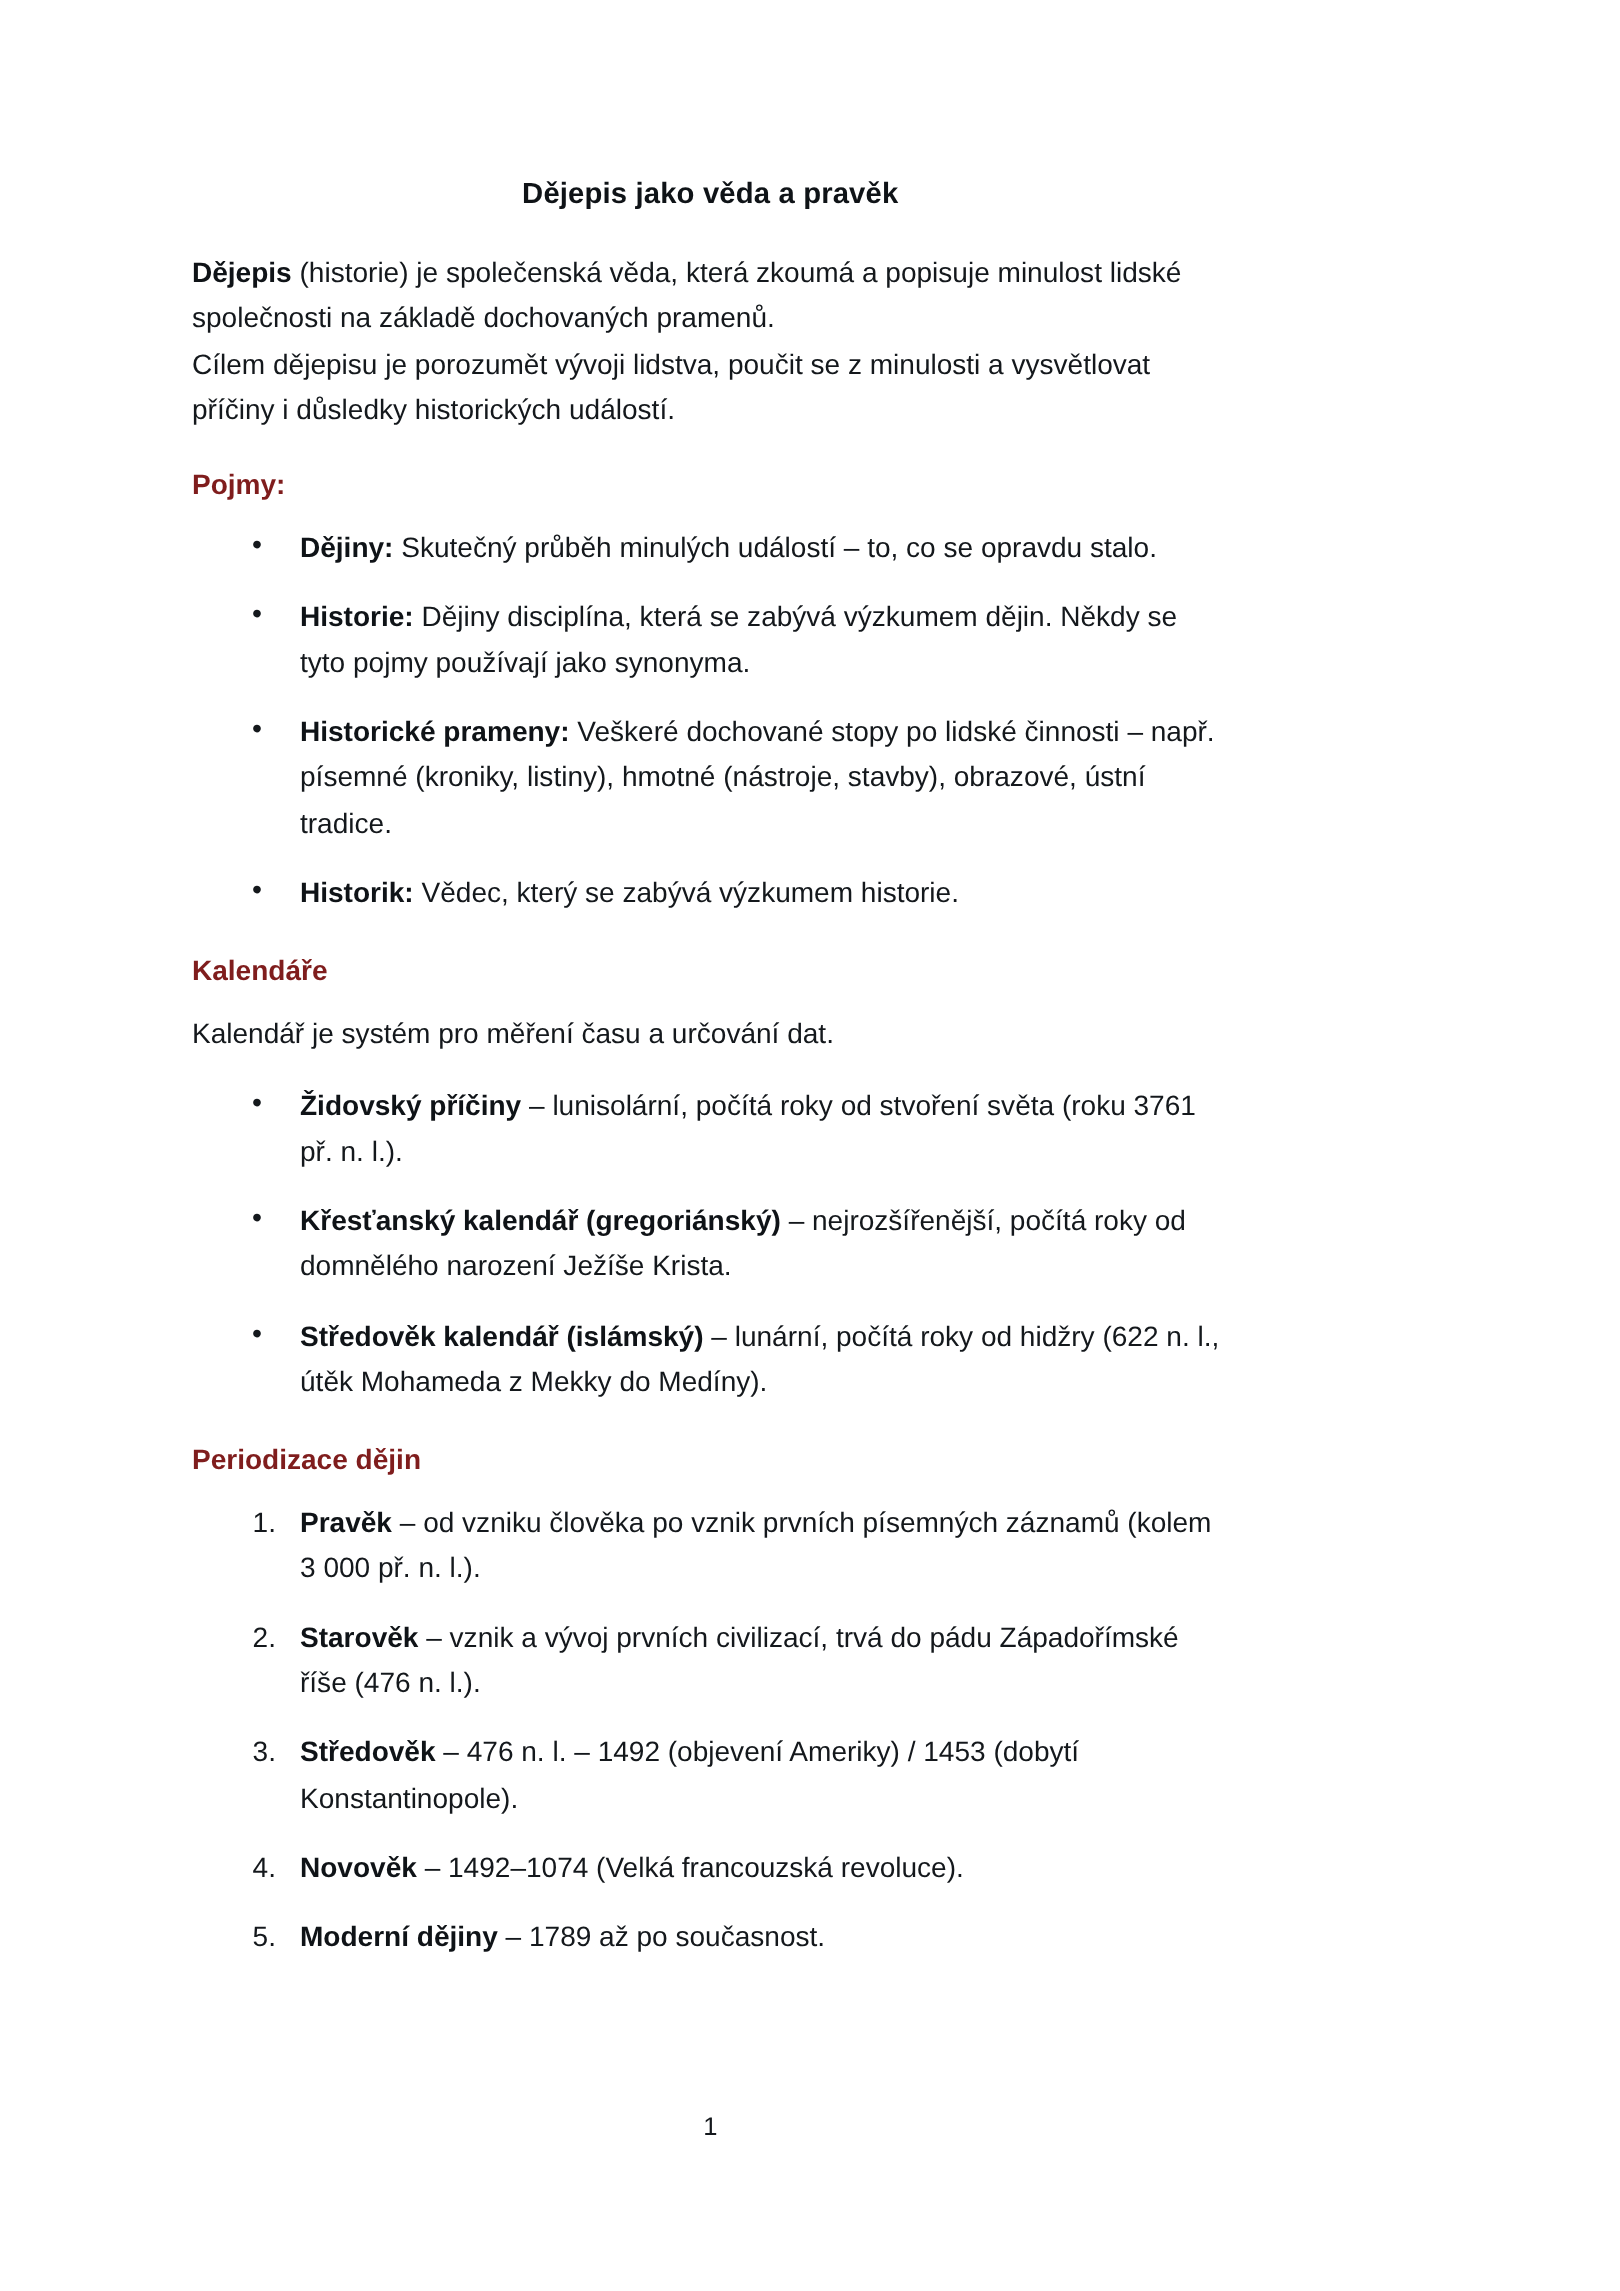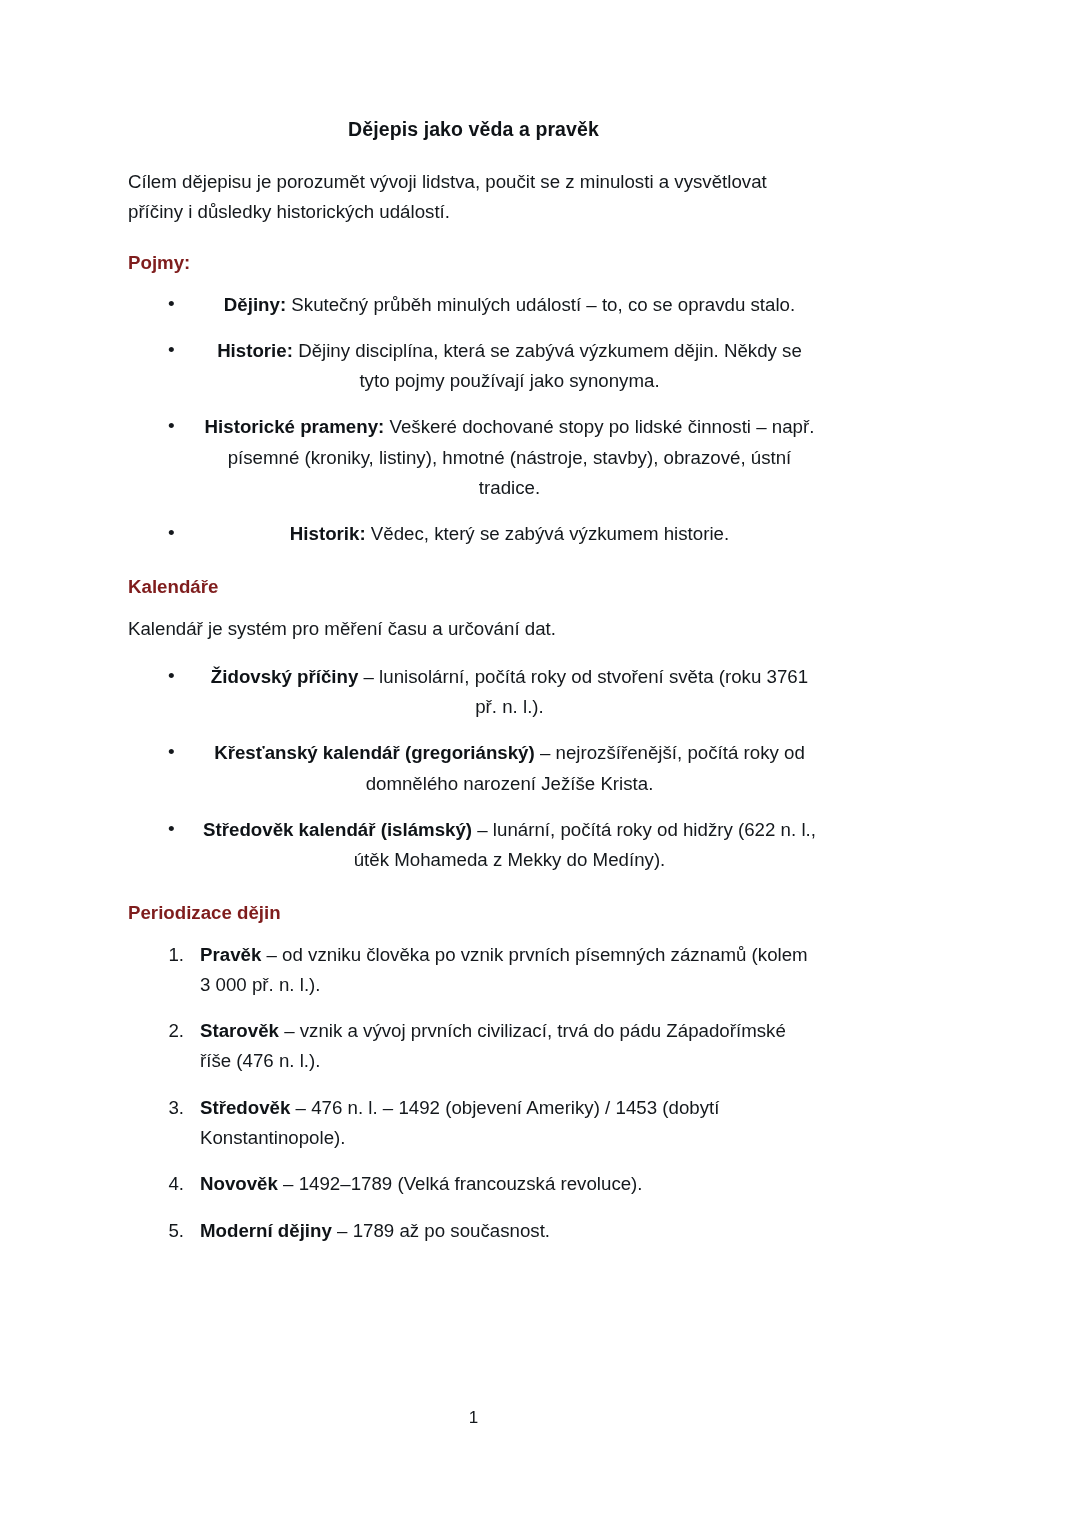--- a/index.html
+++ b/index.html
@@ -49,21 +49,20 @@
     margin: 22px 0 12px 0;
     color: #7f1d1d;
   }
   .section-head.first {
     margin-top: 20px;
   }
   ul.bullets {
     list-style: none;
     margin: 0 0 0 0;
     padding: 0;
-    text-align: center;
   }
   ul.bullets > li {
     position: relative;
     padding-left: 72px;
     font-size: 18.7px;
     line-height: 1.62;
     margin-bottom: 16px;
     color: #14181c;
   }
   ul.bullets > li::before {
@@ -117,20 +116,21 @@
   }
 </style>
 </head>
 <body>
 
 <div class="page">
 
   <h1 class="doc-title">Dějepis jako věda a pravěk</h1>
 
   <div class="intro-block">
+    <p class="para tight"><b>Dějepis</b><span> (historie) je společenská věda, která zkoumá a popisuje minulost lidské společnosti na základě dochovaných pramenů.</span></p>
     <p class="para">Cílem dějepisu je porozumět vývoji lidstva, poučit se z minulosti a vysvětlovat příčiny i důsledky historických událostí.</p>
   </div>
 
   <h2 class="section-head first">Pojmy:</h2>
   <ul class="bullets">
     <li><b>Dějiny:</b><span> Skutečný průběh minulých událostí – to, co se opravdu stalo.</span></li>
     <li><b>Historie:</b><span> Dějiny disciplína, která se zabývá výzkumem dějin. Někdy se tyto pojmy používají jako synonyma.</span></li>
     <li><b>Historické prameny:</b><span> Veškeré dochované stopy po lidské činnosti – např. písemné (kroniky, listiny), hmotné (nástroje, stavby), obrazové, ústní tradice.</span></li>
     <li><b>Historik:</b><span> Vědec, který se zabývá výzkumem historie.</span></li>
   </ul>
@@ -141,18 +141,18 @@
     <li><b>Židovský příčiny</b><span> – lunisolární, počítá roky od stvoření světa (roku 3761 př. n. l.).</span></li>
     <li><b>Křesťanský kalendář (gregoriánský)</b><span> – nejrozšířenější, počítá roky od domnělého narození Ježíše Krista.</span></li>
     <li><b>Středověk kalendář (islámský)</b><span> – lunární, počítá roky od hidžry (622 n. l., útěk Mohameda z Mekky do Medíny).</span></li>
   </ul>
 
   <h2 class="section-head">Periodizace dějin</h2>
   <ol class="numbers">
     <li><b>Pravěk</b><span> – od vzniku člověka po vznik prvních písemných záznamů (kolem 3 000 př. n. l.).</span></li>
     <li><b>Starověk</b><span> – vznik a vývoj prvních civilizací, trvá do pádu Západořímské říše (476 n. l.).</span></li>
     <li><b>Středověk</b><span> – 476 n. l. – 1492 (objevení Ameriky) / 1453 (dobytí Konstantinopole).</span></li>
-    <li><b>Novověk</b><span> – 1492–1789 (Velká francouzská revoluce).</span></li>
+    <li><b>Novověk</b><span> – 1492–1074 (Velká francouzská revoluce).</span></li>
     <li><b>Moderní dějiny</b><span> – 1789 až po současnost.</span></li>
   </ol>
 
   <div class="page-number">1</div>
 </div>
 
 </body></html>

